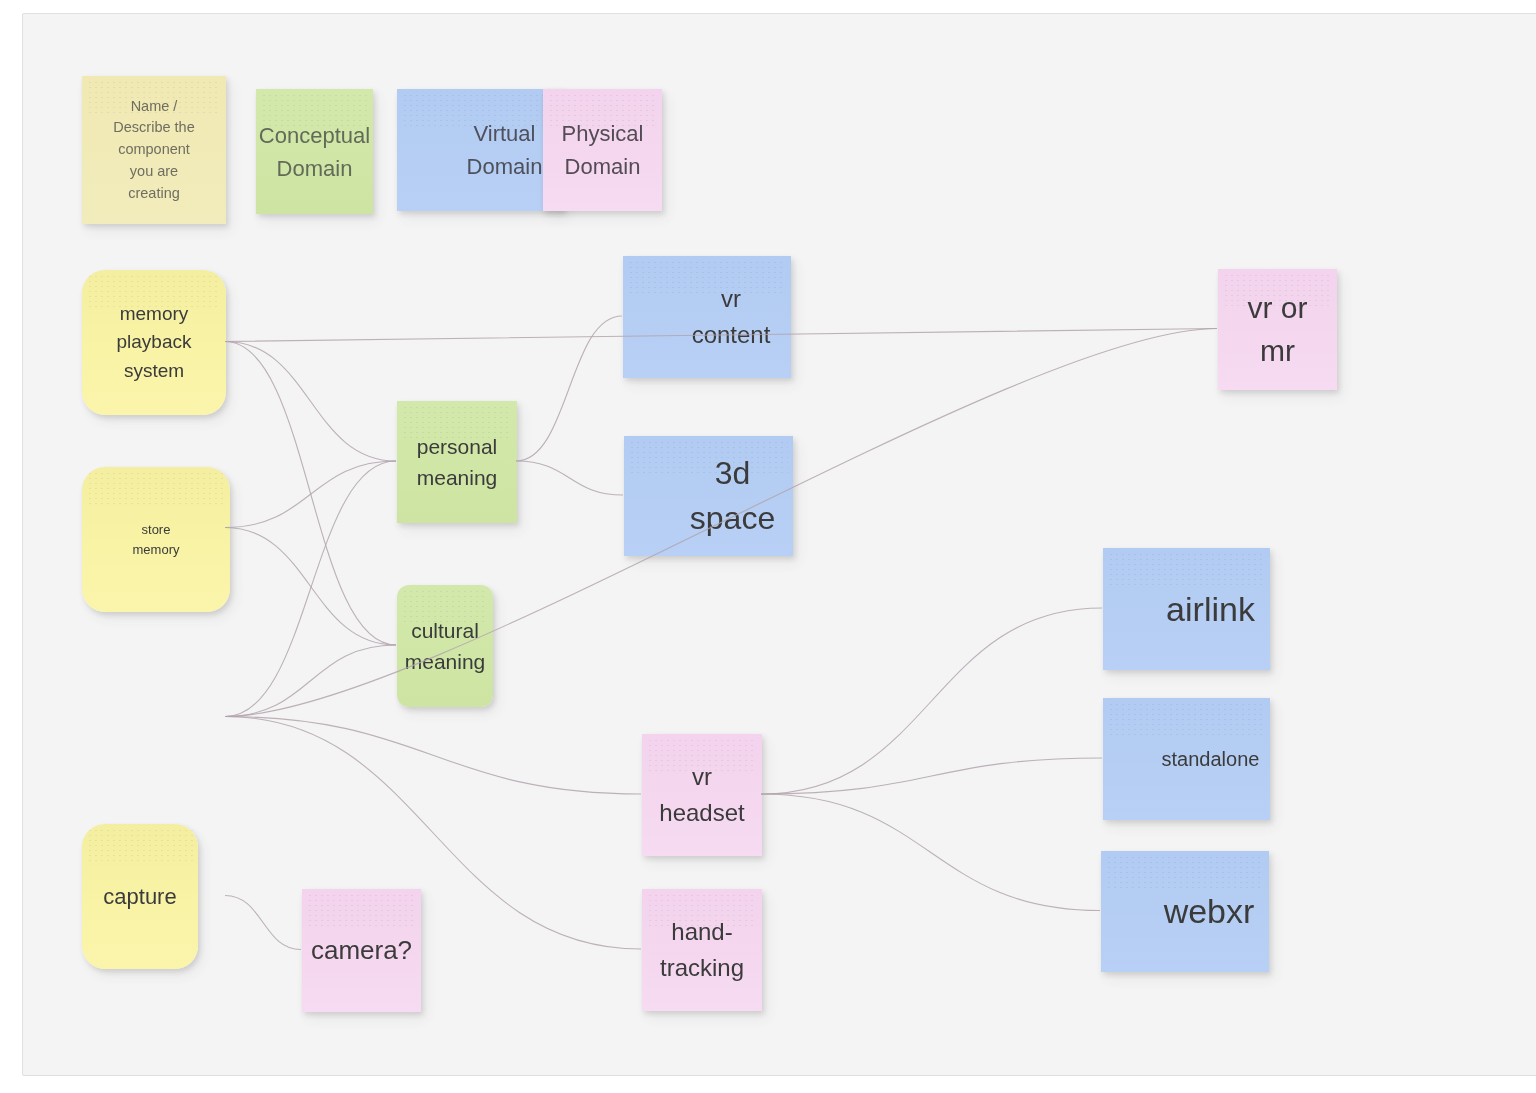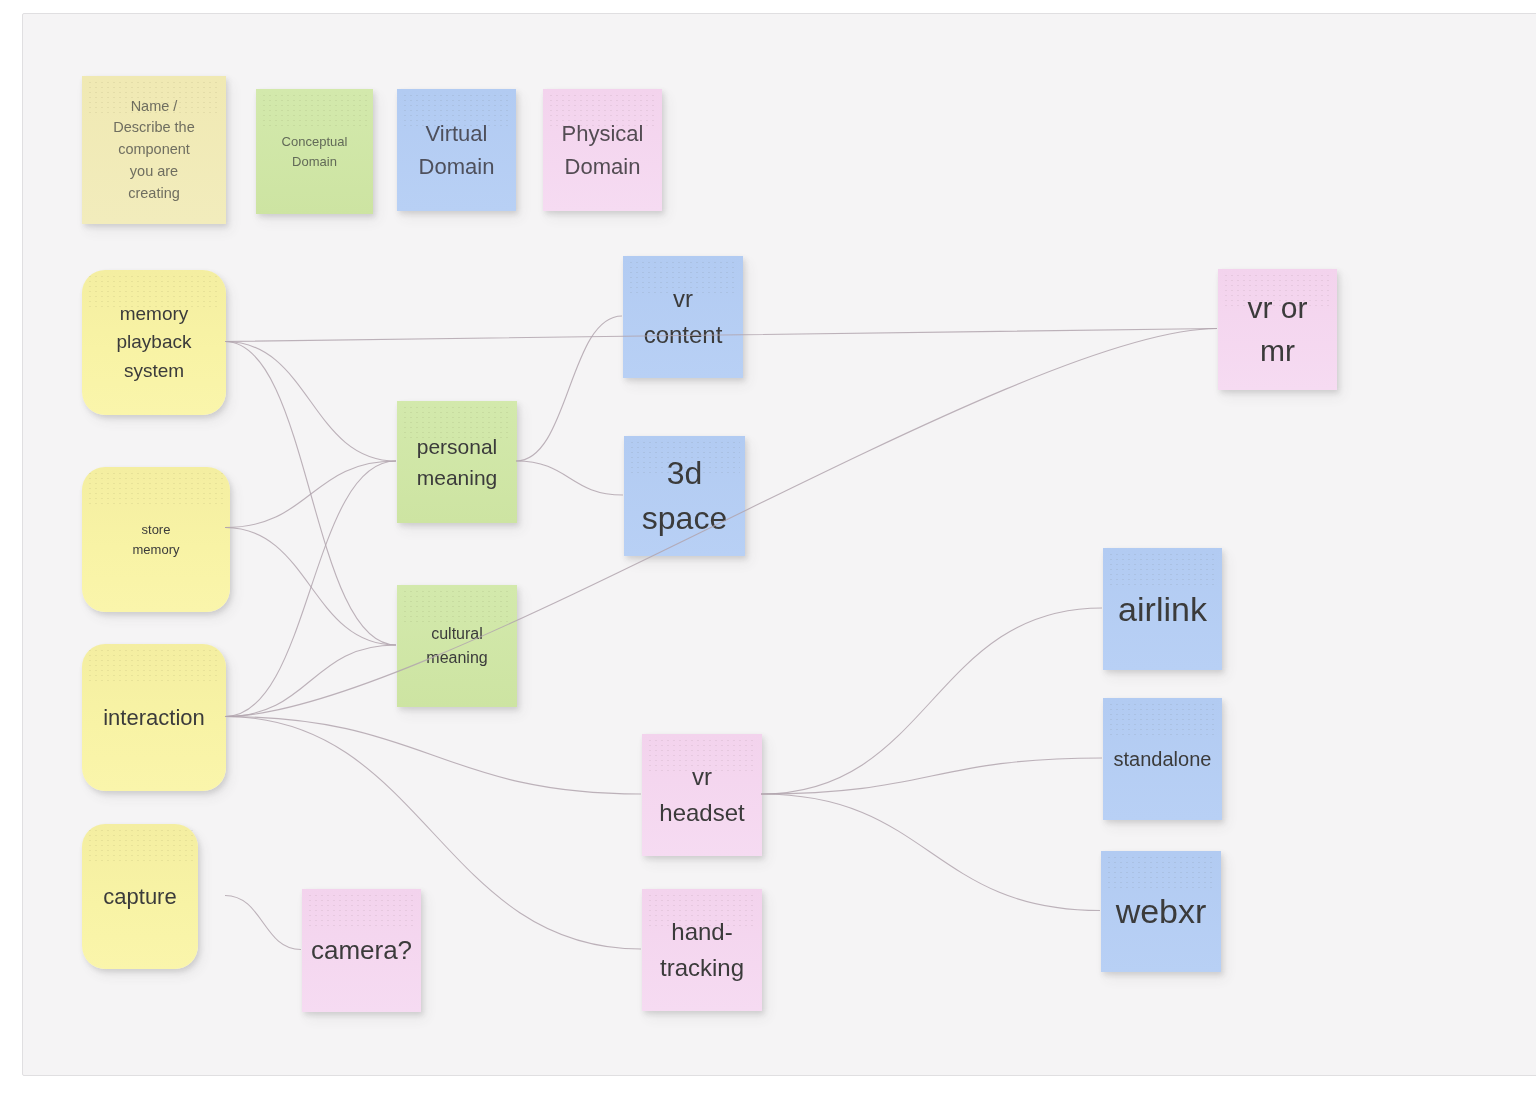--- a/index.html
+++ b/index.html
@@ -46,21 +46,21 @@
     height: 34px;
     background-image: radial-gradient(rgba(40,35,5,0.22) 0.7px, transparent 1px);
     background-size: 6px 5px;
     opacity: 0.30;
     pointer-events: none;
   }
   .note.big { line-height: 1.42; }
   .c-yellow       { background: linear-gradient(180deg, #f4eea1 0%, #f8f3a5 55%, #faf5ab 100%); border-radius: 23px; }
   .c-yellow-muted { background: linear-gradient(180deg, #f0e9b3 0%, #f2ecbc 100%); }
   .c-green        { background: linear-gradient(180deg, #d3e9ac 0%, #cde4a2 100%); }
-  .c-blue         { background: linear-gradient(180deg, #b2cbf2 0%, #b8d0f5 100%); }
+  .c-blue         { background: linear-gradient(180deg, #b2cbf2 0%, #b8d0f5 100%); padding-left: 48px; }
   .c-pink         { background: linear-gradient(180deg, #f3d3ed 0%, #f6dbf2 100%); }
   .connectors {
     position: absolute;
     inset: 0;
     z-index: 3;
     pointer-events: none;
   }
   .connectors path {
     fill: none;
     stroke: #b2a5ae;
@@ -73,36 +73,35 @@
 </head>
 <body>
 
 <div class="frame">
   <div class="board" id="board">
       <div class="note c-yellow-muted" style="left: 59px; top: 62px; width: 144px; height: 148px; font-size: 14.5px; color: rgb(111, 110, 96);"><span class="note-label">Name /
 Describe the
 component
 you are
 creating</span></div>
-      <div class="note c-green" style="left: 233px; top: 75px; width: 117px; height: 125px; font-size: 13px; color: rgb(98, 106, 88);"><span class="note-label">Conceptual
+      <div class="note c-green" style="left: 233px; top: 75px; width: 117px; height: 125px; font-size: 22px; color: rgb(98, 106, 88);"><span class="note-label">Conceptual
 Domain</span></div>
       <div class="note c-blue" style="left: 374px; top: 75px; width: 119px; height: 122px; font-size: 22px; color: rgb(78, 80, 92);"><span class="note-label">Virtual
 Domain</span></div>
       <div class="note c-pink" style="left: 520px; top: 75px; width: 119px; height: 122px; font-size: 22px; color: rgb(83, 76, 83); text-align: center;"><span class="note-label">Physical
 Domain</span></div>
       <div class="note c-yellow" style="left: 59px; top: 256px; width: 144px; height: 145px; font-size: 19px; color: rgb(59, 59, 59);"><span class="note-label">memory
 playback
 system</span></div>
       <div class="note c-yellow" style="left: 59px; top: 453px; width: 148px; height: 145px; font-size: 13px; color: rgb(59, 59, 59);"><span class="note-label">store
 memory</span></div>
-      <div class="note c-yellow" style="left: 59px; top: 630px; width: 144px; height: 147px; font-size: 22px; color: rgb(59, 59, 59);"><span class="note-label">interaction</span></div>
       <div class="note c-yellow" style="left: 59px; top: 810px; width: 116px; height: 145px; font-size: 22px; color: rgb(59, 59, 59);"><span class="note-label">capture</span></div>
       <div class="note c-green" style="left: 374px; top: 387px; width: 120px; height: 122px; font-size: 21px; color: rgb(59, 59, 59);"><span class="note-label">personal
 meaning</span></div>
-      <div class="note c-green" style="left: 374px; top: 571px; width: 120px; height: 122px; font-size: 16px; color: rgb(59, 59, 59);"><span class="note-label">cultural
+      <div class="note c-green" style="left: 374px; top: 571px; width: 96px; height: 122px; font-size: 21px; color: rgb(59, 59, 59); border-radius: 12px;"><span class="note-label">cultural
 meaning</span></div>
       <div class="note c-blue" style="left: 600px; top: 242px; width: 120px; height: 122px; font-size: 24px; color: rgb(59, 59, 59);"><span class="note-label">vr
 content</span></div>
       <div class="note c-blue big" style="left: 601px; top: 422px; width: 121px; height: 120px; font-size: 32px; color: rgb(59, 59, 59);"><span class="note-label">3d
 space</span></div>
       <div class="note c-blue big" style="left: 1080px; top: 534px; width: 119px; height: 122px; font-size: 34px; color: rgb(59, 59, 59);"><span class="note-label">airlink</span></div>
       <div class="note c-blue" style="left: 1080px; top: 684px; width: 119px; height: 122px; font-size: 20px; color: rgb(59, 59, 59);"><span class="note-label">standalone</span></div>
       <div class="note c-pink big" style="left: 1195px; top: 255px; width: 119px; height: 121px; font-size: 30px; color: rgb(59, 59, 59);"><span class="note-label">vr or
 mr</span></div>
       <div class="note c-blue big" style="left: 1078px; top: 837px; width: 120px; height: 121px; font-size: 34px; color: rgb(59, 59, 59);"><span class="note-label">webxr</span></div>

